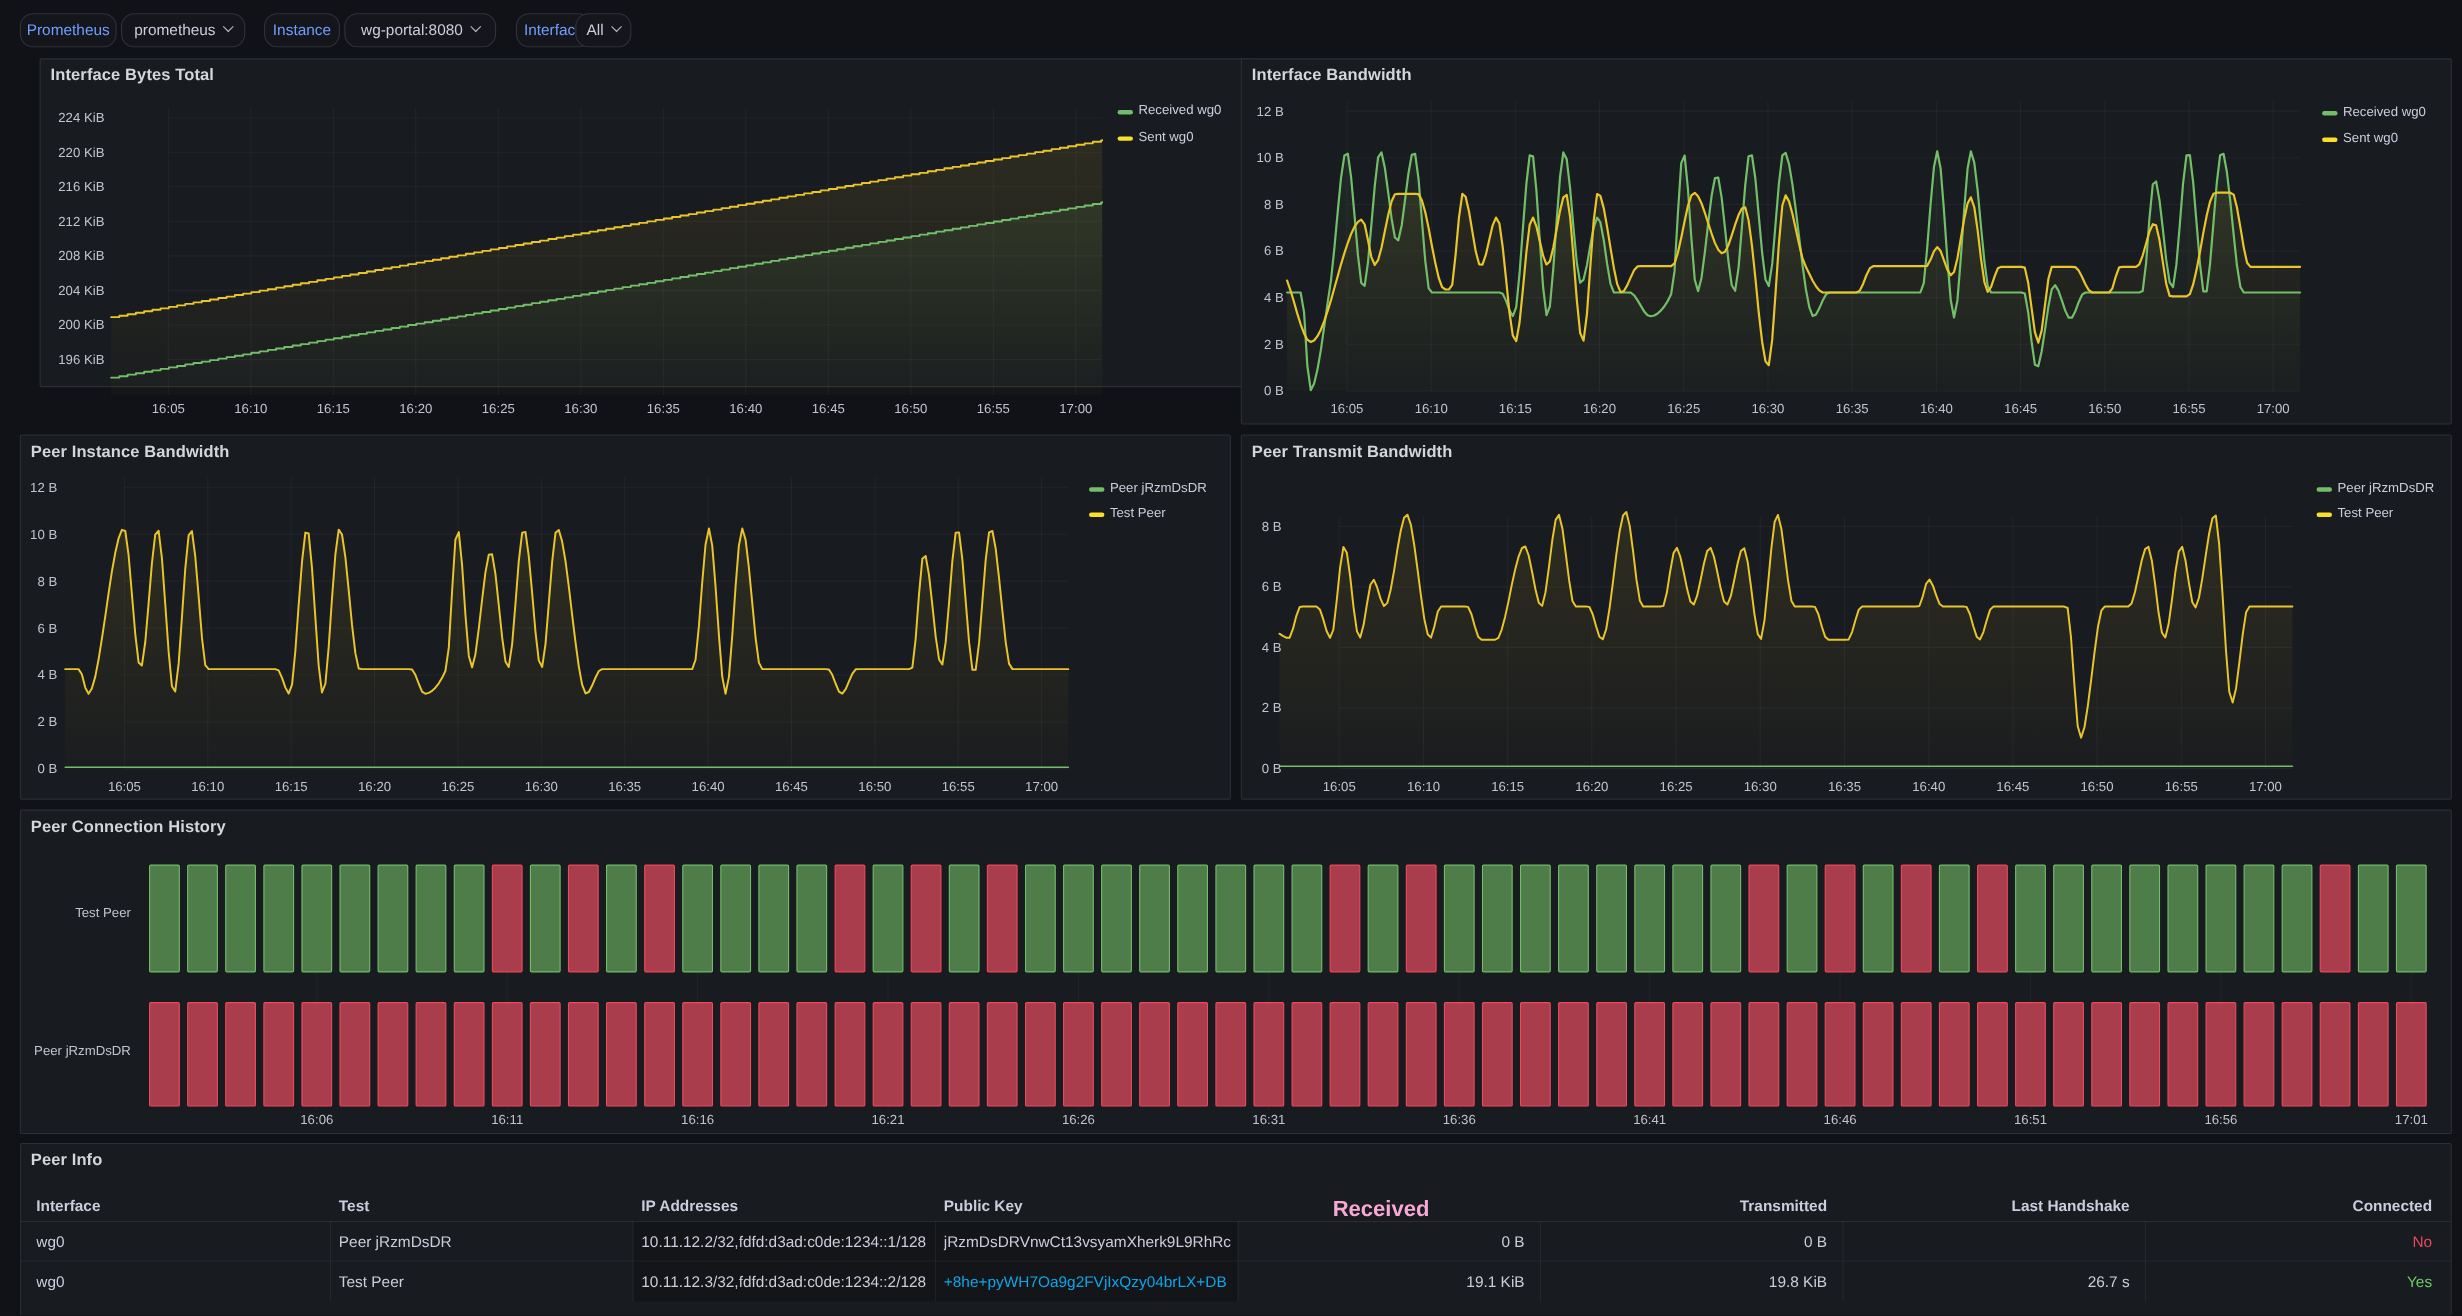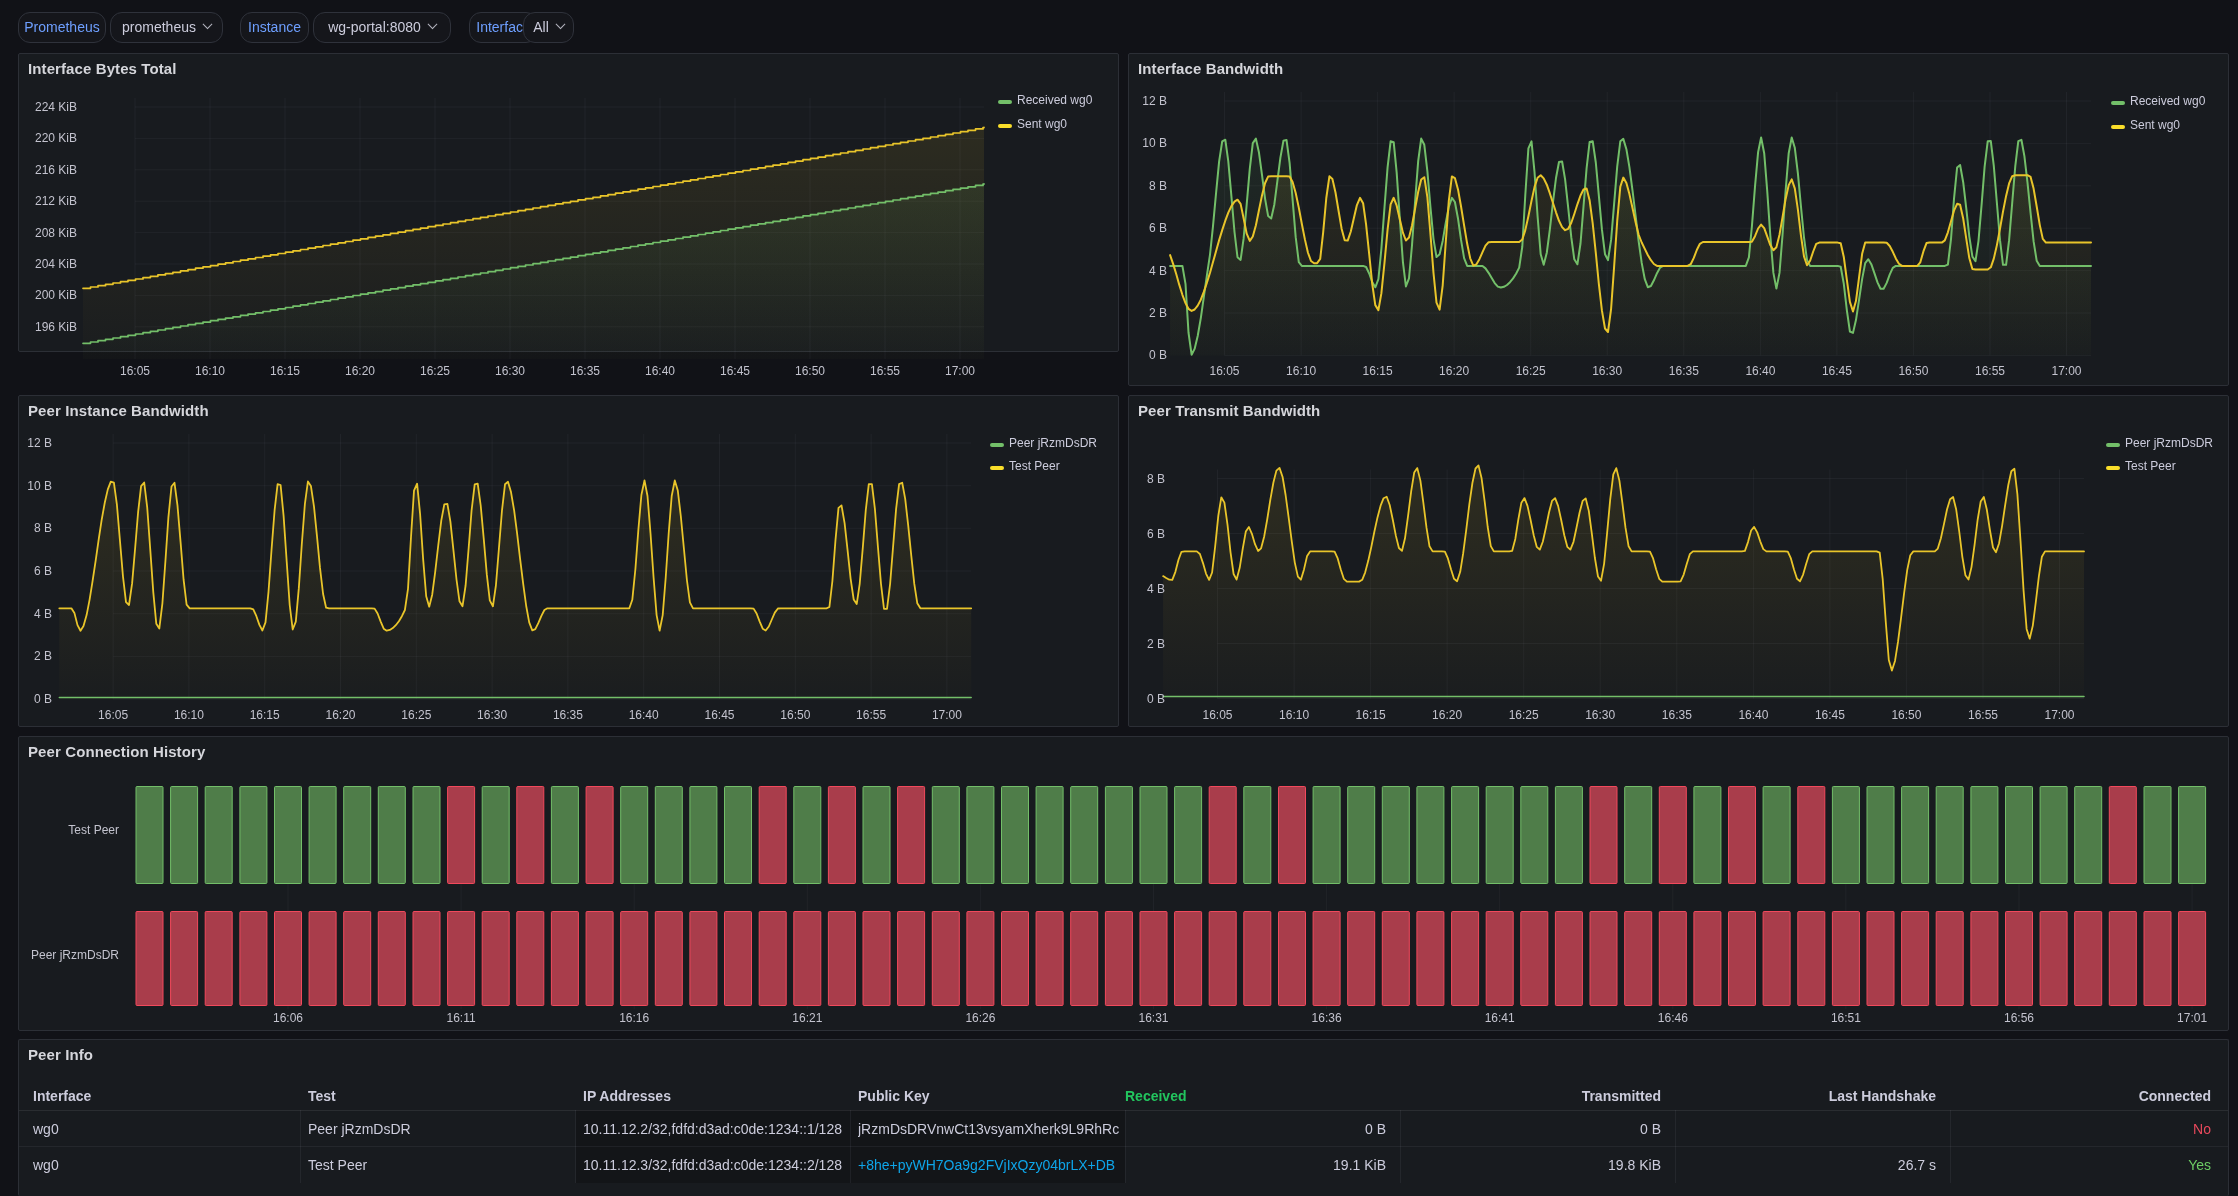--- a/index.html
+++ b/index.html
@@ -13,21 +13,21 @@
 .vval{color:#ccccdc;font-weight:500}
 .caret{display:inline-block;width:7px;height:7px;border-right:1.5px solid #b4b5bf;border-bottom:1.5px solid #b4b5bf;
  transform:rotate(45deg) translate(-3px,-3px);margin-left:8px;vertical-align:middle}
 </style></head><body>
 <div class="vbox" style="left:18px;width:88px"><span class="vlab">Prometheus</span></div>
 <div class="vbox" style="left:110px;width:113px"><span class="vval">prometheus</span><span class="caret"></span></div>
 <div class="vbox" style="left:240px;width:69px"><span class="vlab">Instance</span></div>
 <div class="vbox" style="left:313px;width:138px"><span class="vval">wg-portal:8080</span><span class="caret"></span></div>
 <div class="vbox" style="left:469px;width:69px"><span class="vlab">Interface</span></div>
 <div class="vbox" style="left:523px;width:51px"><span class="vval">All</span><span class="caret"></span></div>
-<div class="panel" style="left:18px;top:53px;width:1101px;height:299px">
+<div class="panel" style="left:36px;top:53px;width:1101px;height:299px">
     <div class="ptitle">Interface Bytes Total</div>
     <svg class="abs" style="left:0;top:0" width="1101" height="333">
       <defs>
         <linearGradient id="ga0" x1="0" y1="0" x2="0" y2="1">
           <stop offset="0" stop-color="#73bf69" stop-opacity="0.1"></stop>
           <stop offset="1" stop-color="#73bf69" stop-opacity="0.01"></stop>
         </linearGradient>
         <linearGradient id="ga1" x1="0" y1="0" x2="0" y2="1">
           <stop offset="0" stop-color="#e9c52a" stop-opacity="0.1"></stop>
           <stop offset="1" stop-color="#e9c52a" stop-opacity="0.01"></stop>
@@ -422,21 +422,21 @@
     <div class="abs" style="left:556px;top:70px;width:1px;height:73px;background:rgba(204,204,220,0.07)"></div>
     <div class="abs" style="left:831px;top:70px;width:1px;height:73px;background:rgba(204,204,220,0.07)"></div>
     <div class="abs" style="left:1106px;top:70px;width:1px;height:73px;background:rgba(204,204,220,0.07)"></div>
     <div class="abs" style="left:1381px;top:70px;width:1px;height:73px;background:rgba(204,204,220,0.07)"></div>
     <div class="abs" style="left:1656px;top:70px;width:1px;height:73px;background:rgba(204,204,220,0.07)"></div>
     <div class="abs" style="left:1931px;top:70px;width:1px;height:73px;background:rgba(204,204,220,0.07)"></div>
     <div class="abs" style="left:14px;top:48px;font-size:14px;font-weight:600;color:#ccccdc;white-space:nowrap">Interface</div>
     <div class="abs" style="left:289px;top:48px;font-size:14px;font-weight:600;color:#ccccdc;white-space:nowrap">Test</div>
     <div class="abs" style="left:564px;top:48px;font-size:14px;font-weight:600;color:#ccccdc;white-space:nowrap">IP Addresses</div>
     <div class="abs" style="left:839px;top:48px;font-size:14px;font-weight:600;color:#ccccdc;white-space:nowrap">Public Key</div>
-    <div class="abs" style="left:1106px;width:261px;text-align:left;top:48px;font-size:14px;font-weight:600;color:#22c55e;white-space:nowrap">Received</div>
+    <div class="abs" style="left:1106px;width:261px;text-align:center;top:48px;font-size:20px;font-weight:600;color:#f9a8d4;white-space:nowrap">Received</div>
     <div class="abs" style="left:1381px;width:261px;text-align:right;top:48px;font-size:14px;font-weight:600;color:#ccccdc;white-space:nowrap">Transmitted</div>
     <div class="abs" style="left:1656px;width:261px;text-align:right;top:48px;font-size:14px;font-weight:600;color:#ccccdc;white-space:nowrap">Last Handshake</div>
     <div class="abs" style="left:1931px;width:261px;text-align:right;top:48px;font-size:14px;font-weight:600;color:#ccccdc;white-space:nowrap">Connected</div>
     <div class="abs" style="left:14px;width:265px;overflow:hidden;top:81px;font-size:14px;color:#ccccdc;white-space:nowrap">wg0</div>
     <div class="abs" style="left:289px;width:265px;overflow:hidden;top:81px;font-size:14px;color:#ccccdc;white-space:nowrap">Peer jRzmDsDR</div>
     <div class="abs" style="left:564px;width:265px;overflow:hidden;top:81px;font-size:14px;color:#ccccdc;white-space:nowrap">10.11.12.2/32,fdfd:d3ad:c0de:1234::1/128</div>
     <div class="abs" style="left:839px;width:265px;overflow:hidden;top:81px;font-size:14px;color:#ccccdc;white-space:nowrap">jRzmDsDRVnwCt13vsyamXherk9L9RhRc</div>
     <div class="abs" style="left:1106px;width:261px;text-align:right;top:81px;font-size:14px;color:#ccccdc;white-space:nowrap">0 B</div>
     <div class="abs" style="left:1381px;width:261px;text-align:right;top:81px;font-size:14px;color:#ccccdc;white-space:nowrap">0 B</div>
     <div class="abs" style="left:1656px;width:261px;text-align:right;top:81px;font-size:14px;color:#ccccdc;white-space:nowrap"></div>

